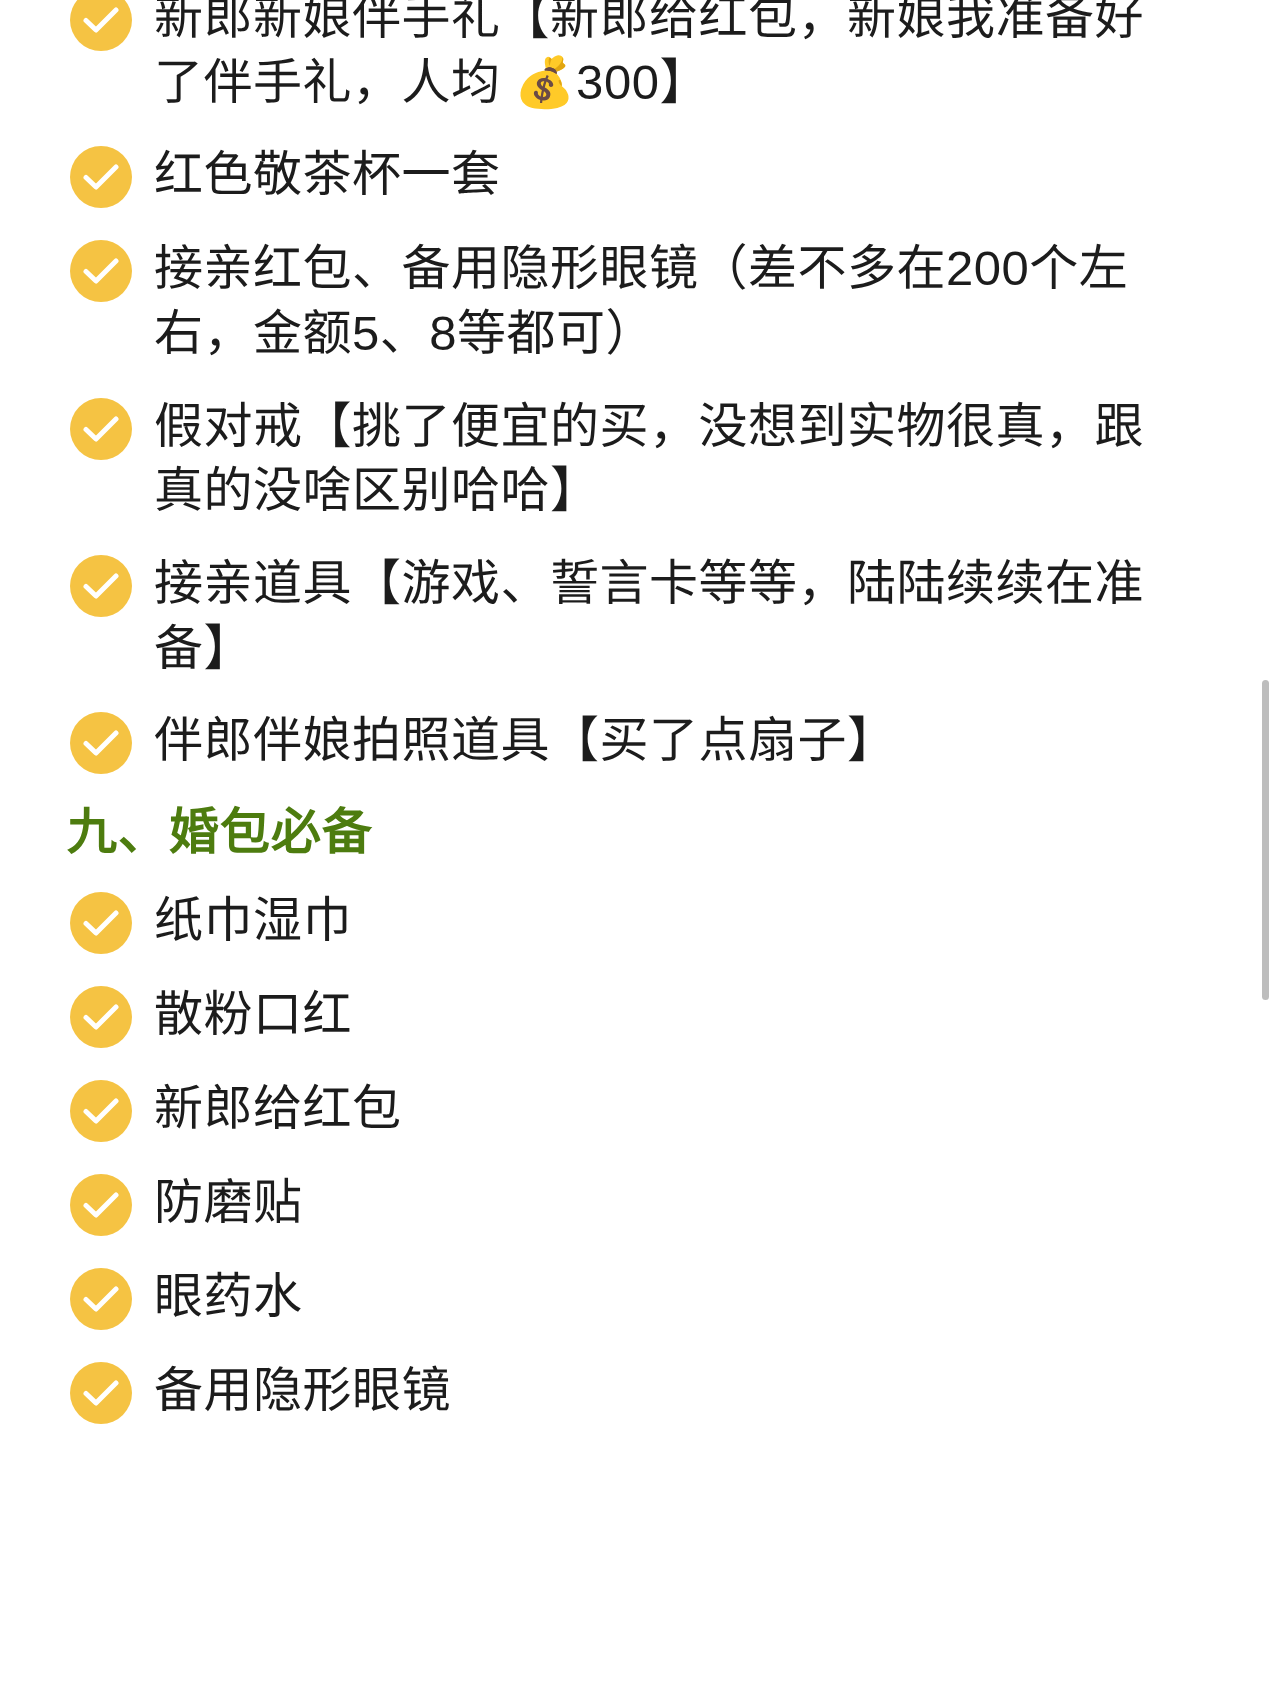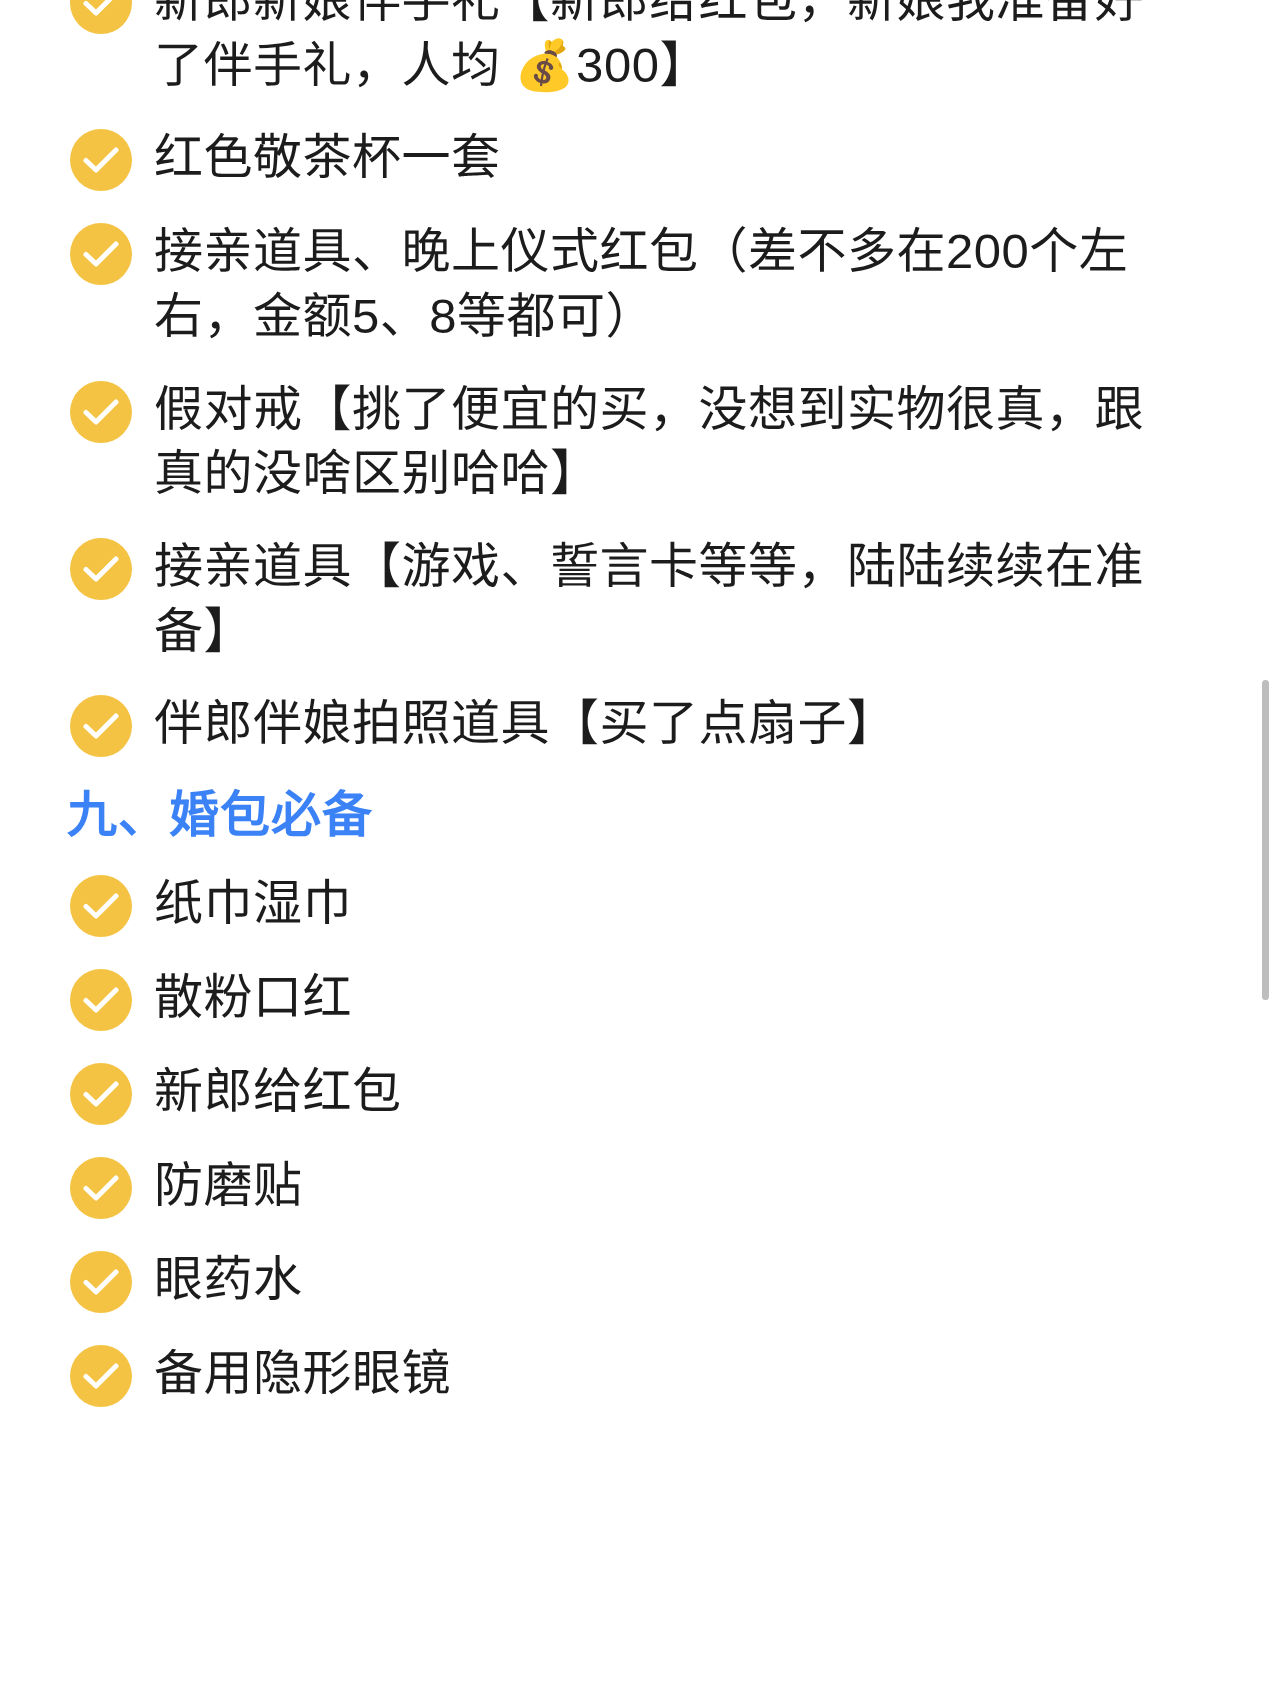--- a/index.html
+++ b/index.html
@@ -12,21 +12,21 @@
     width: 1280px;
     height: 1705px;
     position: relative;
     overflow: hidden;
     font-family: "Liberation Sans", "DejaVu Sans", sans-serif;
     color: #1a1a1a;
   }
 
   .page {
     position: absolute;
-    top: 0;
+    top: 17px;
     left: 0;
     width: 1280px;
     height: 1423px;
     box-sizing: border-box;
     padding: 0 40px 0 70px;
   }
 
   .checklist {
     list-style: none;
     margin: 0;
@@ -64,21 +64,21 @@
     color: #1c1c1c;
     font-weight: 400;
     padding-top: 2px;
     max-width: 1010px;
     word-break: break-word;
   }
 
   .section-heading {
     font-size: 50px;
     font-weight: 700;
-    color: #3b82f6;
+    color: #4d7c0f;
     letter-spacing: 1px;
     margin: 14px 0 22px -3px;
     line-height: 1.28;
   }
 
   
   .clip-top {
     margin-top: -34px;
   }
 
@@ -112,21 +112,21 @@
           </svg>
         </span>
         <span class="item-text">红色敬茶杯一套</span>
       </li>
       <li class="item">
         <span class="check-icon">
           <svg width="36" height="28" viewBox="0 0 36 28" fill="none" xmlns="http://www.w3.org/2000/svg">
             <path d="M3 14.5L13 24L33 4" stroke="#ffffff" stroke-width="5" stroke-linecap="round" stroke-linejoin="round"></path>
           </svg>
         </span>
-        <span class="item-text">接亲道具、晚上仪式红包（差不多在200个左右，金额5、8等都可）</span>
+        <span class="item-text">接亲红包、备用隐形眼镜（差不多在200个左右，金额5、8等都可）</span>
       </li>
       <li class="item">
         <span class="check-icon">
           <svg width="36" height="28" viewBox="0 0 36 28" fill="none" xmlns="http://www.w3.org/2000/svg">
             <path d="M3 14.5L13 24L33 4" stroke="#ffffff" stroke-width="5" stroke-linecap="round" stroke-linejoin="round"></path>
           </svg>
         </span>
         <span class="item-text">假对戒【挑了便宜的买，没想到实物很真，跟真的没啥区别哈哈】</span>
       </li>
       <li class="item">

